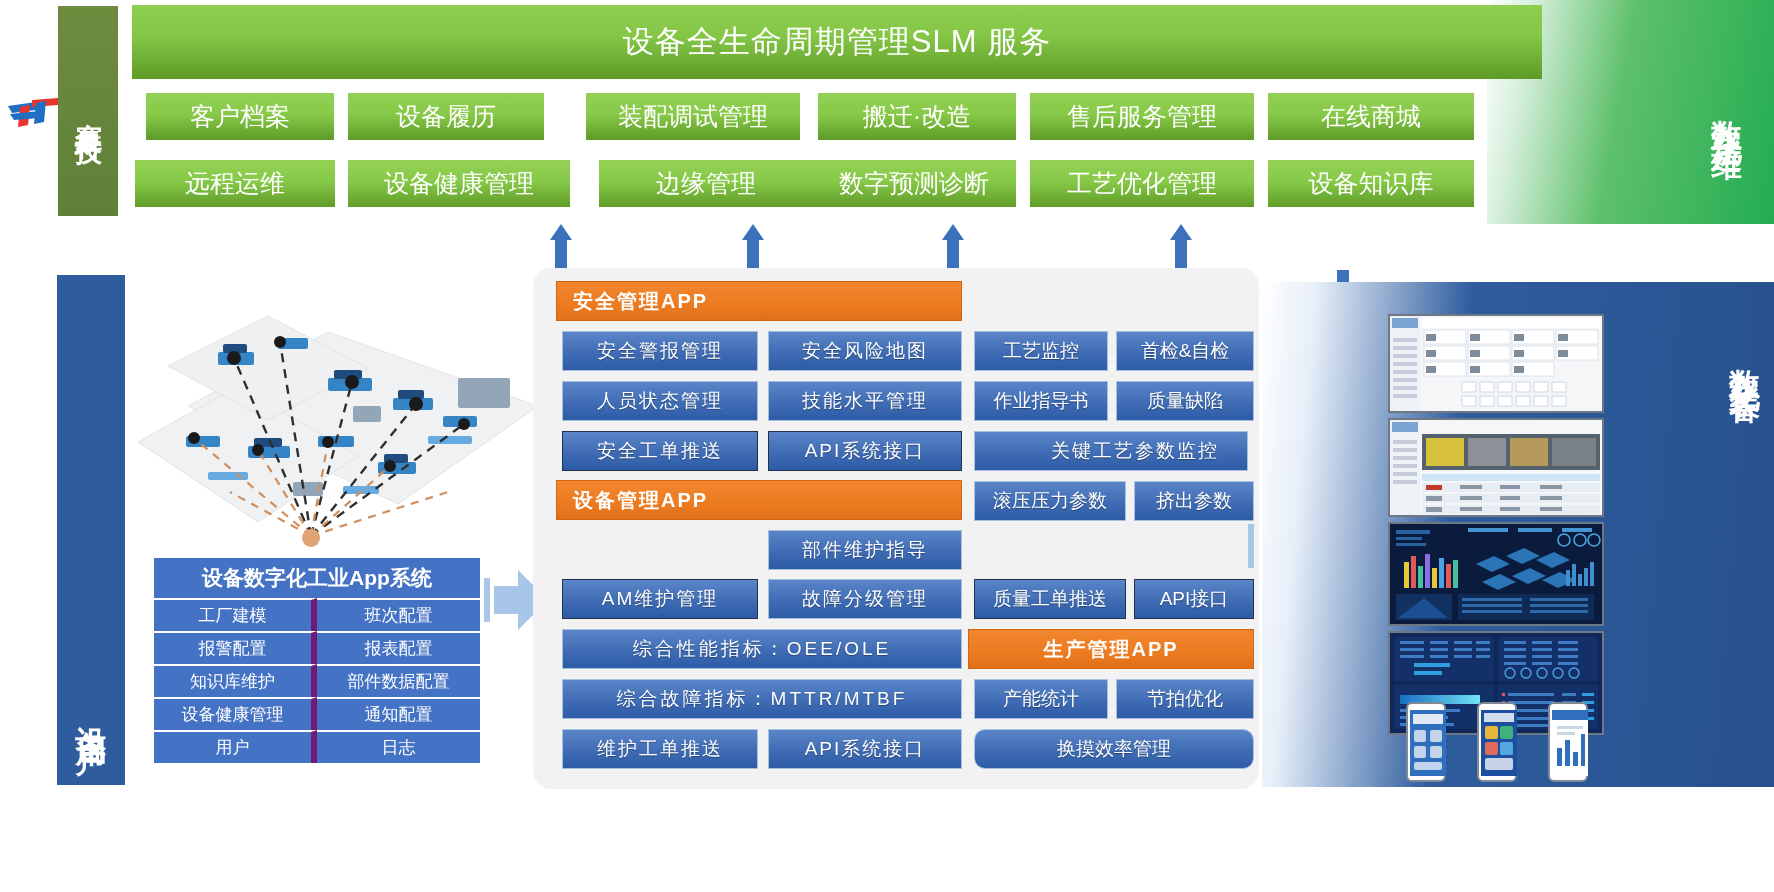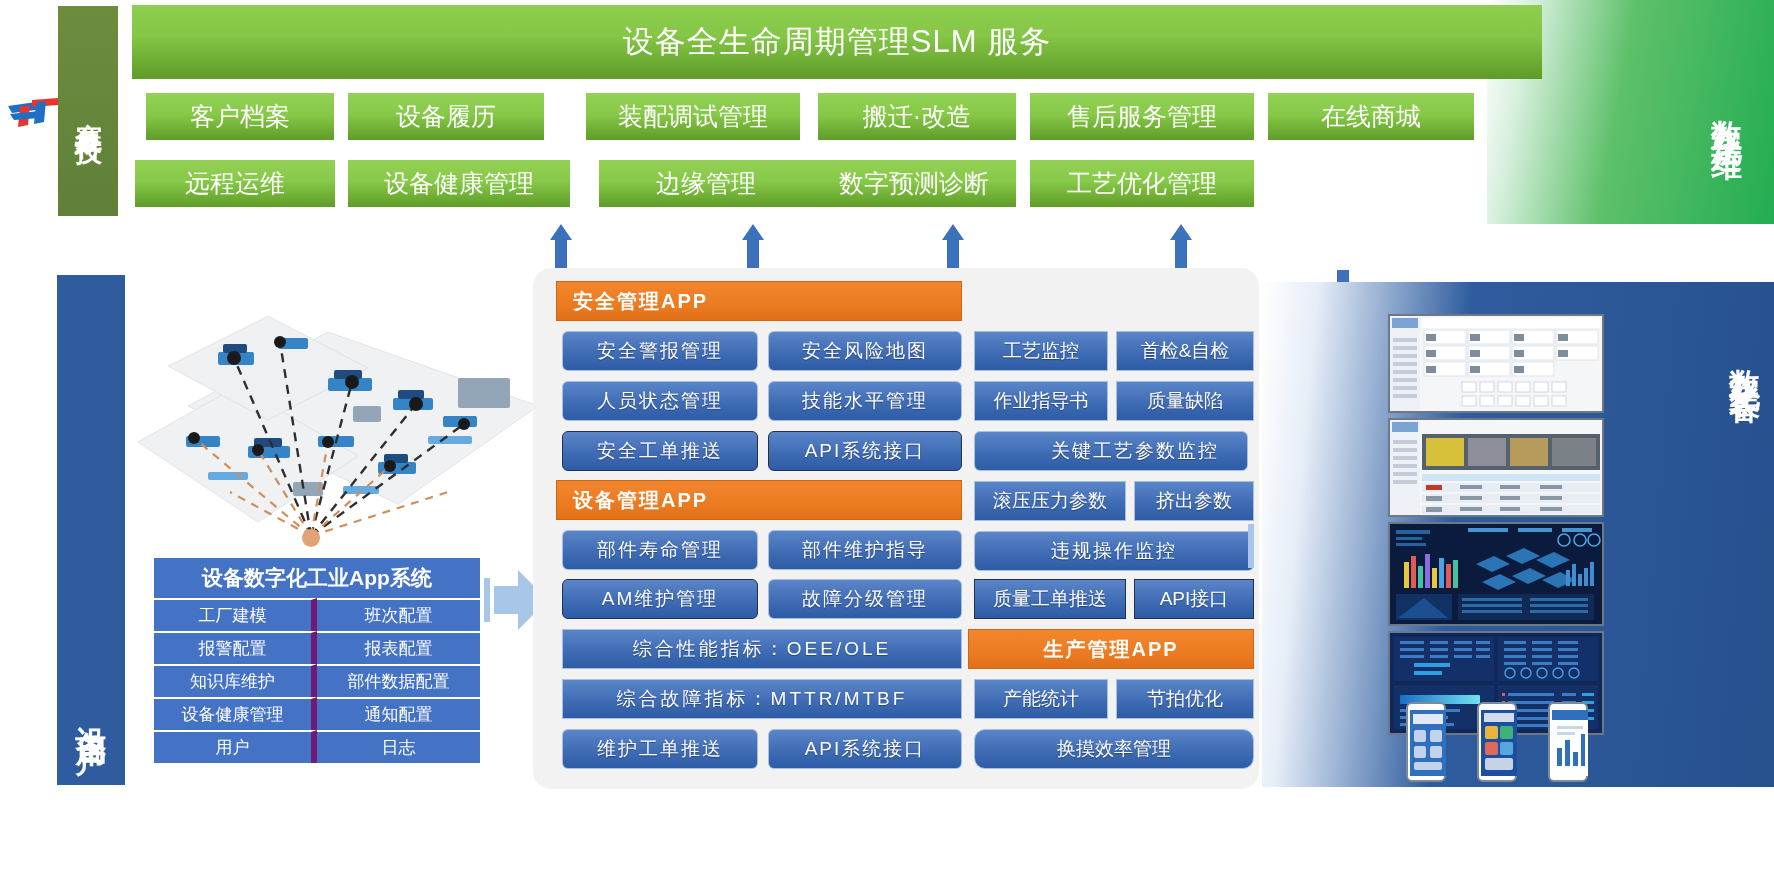--- a/index.html
+++ b/index.html
@@ -101,21 +101,21 @@
   
   .tile {
     position:absolute; height:40px;
     background:linear-gradient(180deg,#5b85c9 0%,#3f6cb4 55%,#2d5ba6 100%);
     border:1px solid #a8c0e0;
     color:#ffffff; font-size:19px; display:flex; align-items:center;
     justify-content:center; white-space:nowrap;
     text-shadow:0 1px 1px rgba(0,0,0,.35);
   }
   .tile.dark { border:1px solid #22304a; }
-  .tile.sp  { letter-spacing:2px;border-radius:6px; }
+  .tile.sp  { letter-spacing:2px; }
   .tile.sp3 { letter-spacing:3px; }
 
   
   .factory { position:absolute; left:128px; top:286px; width:420px; height:290px; }
 
   
   .cfg {
     position:absolute; left:152px; top:556px; width:330px; height:228px;
     background:#ffffff; border:2px solid #ffffff;
   }
@@ -201,20 +201,23 @@
     <span>设备健康管理</span>
     </div>
   <div class="chip" style="left:599px; top:160px; width:214px;">
     <span>边缘管理</span>
     </div>
   <div class="chip" style="left:812px; top:160px; width:204px;">
     <span>数字预测诊断</span>
     </div>
   <div class="chip" style="left:1030px; top:160px; width:224px;">
     <span>工艺优化管理</span>
+    </div>
+  <div class="chip" style="left:1268px; top:160px; width:206px;">
+    <span>设备知识库</span>
     </div>
 
   <div class="uarrow" style="left:550px; top:226px; height:60px;">
     <div class="head-up"></div>
       <div class="shaft" style="top:14px;height:46px;"></div>
   </div>
   <div class="uarrow" style="left:742px; top:226px; height:60px;">
     <div class="head-up"></div>
       <div class="shaft" style="top:14px;height:46px;"></div>
   </div>
@@ -333,37 +336,35 @@
   <div class="tile sp" style="left:562px; top:331px; width:196px;">安全警报管理</div>
   <div class="tile sp" style="left:768px; top:331px; width:194px;">安全风险地图</div>
   <div class="tile sp" style="left:562px; top:381px; width:196px;">人员状态管理</div>
   <div class="tile sp" style="left:768px; top:381px; width:194px;">技能水平管理</div>
   <div class="tile sp dark" style="left:562px; top:431px; width:196px;">安全工单推送</div>
   <div class="tile sp dark" style="left:768px; top:431px; width:194px;">API系统接口</div>
 
   <div class="app-head" style="left:556px; top:480px; width:406px;">
     <span>设备管理APP</span>
   </div>
-  <div class="tile sp" style="left:562px; top:530px; width:196px;">部件寿命管理</div>
   <div class="tile sp" style="left:768px; top:530px; width:194px;">部件维护指导</div>
   <div class="tile sp dark" style="left:562px; top:579px; width:196px;">AM维护管理</div>
   <div class="tile sp" style="left:768px; top:579px; width:194px;">故障分级管理</div>
   <div class="tile sp3" style="left:562px; top:629px; width:400px;">综合性能指标：OEE/OLE</div>
   <div class="tile sp" style="left:562px; top:729px; width:196px;">维护工单推送</div>
   <div class="tile sp3" style="left:562px; top:679px; width:400px;">综合故障指标：MTTR/MTBF</div>
   <div class="tile sp" style="left:768px; top:729px; width:194px;">API系统接口</div>
 
   <div class="tile" style="left:974px; top:331px; width:134px;">工艺监控</div>
   <div class="tile" style="left:1116px; top:331px; width:138px;">首检&amp;自检</div>
   <div class="tile" style="left:974px; top:381px; width:134px;">作业指导书</div>
   <div class="tile" style="left:1116px; top:381px; width:138px;">质量缺陷</div>
   <div class="tile sp" style="left:974px; top:431px; width:274px;padding-left:48px;">关键工艺参数监控</div>
   <div class="tile" style="left:974px; top:481px; width:152px;">滚压压力参数</div>
   <div class="tile" style="left:1134px; top:481px; width:120px;">挤出参数</div>
-  <div class="tile sp" style="left:974px; top:531px; width:280px;">违规操作监控</div>
   <div class="tile dark" style="left:974px; top:579px; width:152px;">质量工单推送</div>
   <div class="tile dark" style="left:1134px; top:579px; width:120px;">API接口</div>
 
   <div class="app-head center" style="left:968px; top:629px; width:286px;">
     <span>生产管理APP</span>
   </div>
   <div class="tile" style="left:974px; top:679px; width:134px;">产能统计</div>
   <div class="tile" style="left:1116px; top:679px; width:138px;">节拍优化</div>
   <div class="tile" style="left:974px; top:729px; width:280px;border-radius:11px;">换摸效率管理</div>
 

